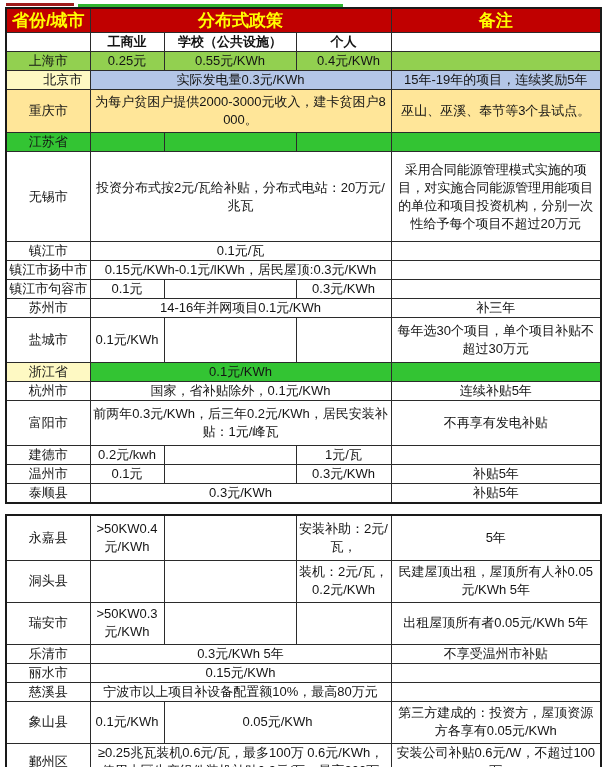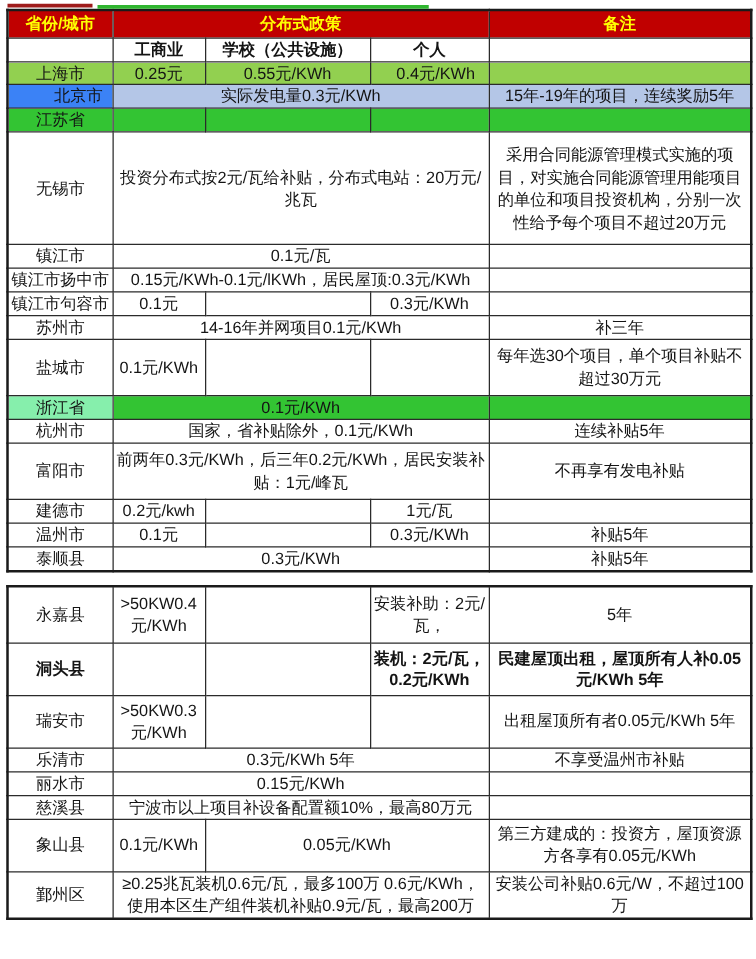--- a/index.html
+++ b/index.html
@@ -31,21 +31,21 @@
     vertical-align: middle;
     padding: 0 2px;
     line-height: 1.38;
     word-break: break-all;
     overflow: hidden;
   }
   td.hdr {
     background: var(--hdr-red, #C00000);
     color: var(--hdr-yellow, #FFFF00);
     font-weight: bold;
-    font-size: 13px;
+    font-size: 17px;
   }
   td.sub { font-weight: bold; }
   td.left { text-align: left; }
   tr.tr-h1 { height: 22px; }
   tr.tr-h2 { height: 19px; }
   .gap { height: 10px; }
 </style>
 </head>
 <body>
 
@@ -80,23 +80,28 @@
     </thead>
     <tbody id="tbody1">
         <tr style="height: 18px;">
           <td style="background: rgb(146, 208, 80);">上海市</td>
           <td style="background: rgb(146, 208, 80);">0.25元</td>
           <td style="background: rgb(146, 208, 80);">0.55元/KWh</td>
           <td style="background: rgb(146, 208, 80); padding-left: 12px;">0.4元/KWh</td>
           <td style="background: rgb(146, 208, 80);"></td>
         </tr>
         <tr style="height: 18px;">
-          <td style="background: #3b82f6; padding-left: 31px;">北京市</td>
+          <td style="background: #fef9c3; padding-left: 31px;">北京市</td>
           <td colspan="3" style="background: rgb(180, 198, 231);">实际发电量0.3元/KWh</td>
           <td style="background: rgb(180, 198, 231); margin-top: 25px;">15年-19年的项目，连续奖励5年</td>
+        </tr>
+        <tr style="height: 43px;">
+          <td style="background: rgb(255, 230, 153);">重庆市</td>
+          <td colspan="3" style="background: rgb(255, 230, 153);">为每户贫困户提供2000-3000元收入，建卡贫困户8000。</td>
+          <td style="background: rgb(255, 230, 153);">巫山、巫溪、奉节等3个县试点。</td>
         </tr>
         <tr style="height: 18px;">
           <td style="background: rgb(51, 196, 51);">江苏省</td>
           <td style="background: rgb(51, 196, 51);"></td>
           <td style="background: rgb(51, 196, 51);"></td>
           <td style="background: rgb(51, 196, 51);"></td>
           <td style="background: rgb(51, 196, 51);"></td>
         </tr>
         <tr style="height: 90px;">
           <td>无锡市</td>
@@ -126,21 +131,21 @@
           <td>补三年</td>
         </tr>
         <tr style="height: 45px;">
           <td>盐城市</td>
           <td>0.1元/KWh</td>
           <td></td>
           <td></td>
           <td>每年选30个项目，单个项目补贴不超过30万元</td>
         </tr>
         <tr style="height: 18px;">
-          <td style="background: #86efac;">浙江省</td>
+          <td style="background: #fef9c3;">浙江省</td>
           <td colspan="3" style="background: rgb(51, 196, 51);">0.1元/KWh</td>
           <td style="background: rgb(51, 196, 51);"></td>
         </tr>
         <tr style="height: 19px;">
           <td>杭州市</td>
           <td colspan="3">国家，省补贴除外，0.1元/KWh</td>
           <td>连续补贴5年</td>
         </tr>
         <tr style="height: 45px; margin-left: 47px;">
           <td>富阳市</td>
@@ -180,21 +185,21 @@
         <col style="width:210px">
     </colgroup>
     <tbody id="tbody2">
         <tr style="height: 45px;">
           <td>永嘉县</td>
           <td class="left">&gt;50KW0.4元/KWh</td>
           <td></td>
           <td>安装补助：2元/瓦，</td>
           <td>5年</td>
         </tr>
-        <tr style="height: 42px; font-weight: bold;">
+        <tr style="height: 42px;">
           <td>洞头县</td>
           <td></td>
           <td></td>
           <td>装机：2元/瓦，0.2元/KWh</td>
           <td>民建屋顶出租，屋顶所有人补0.05元/KWh 5年</td>
         </tr>
         <tr style="height: 42px;">
           <td>瑞安市</td>
           <td class="left">&gt;50KW0.3元/KWh</td>
           <td></td>

